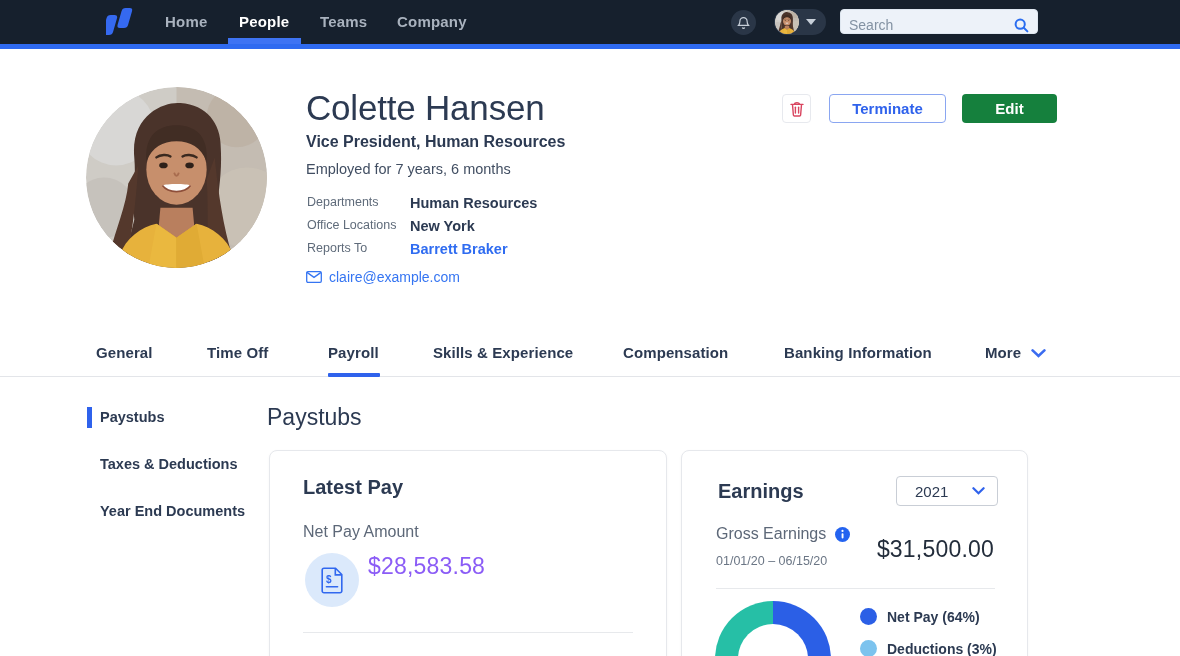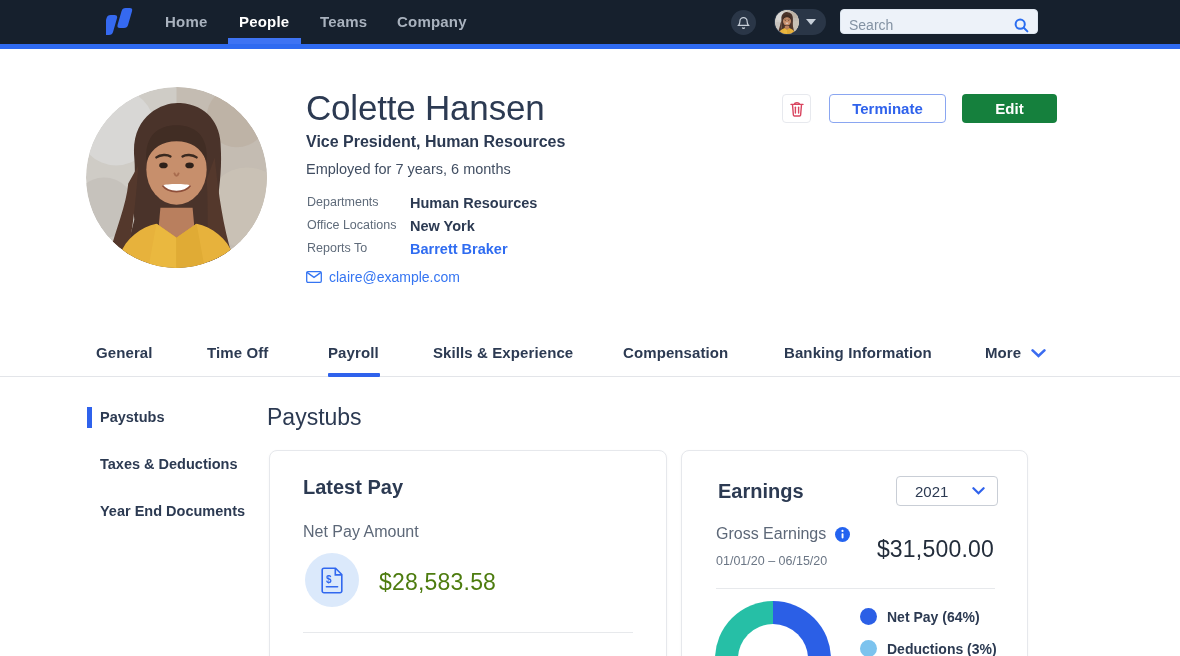--- a/index.html
+++ b/index.html
@@ -66,21 +66,21 @@
 
   .card { position:absolute; background:#fff; border:1px solid #e6e8ec; border-radius:8px;
           box-shadow:0 1px 3px rgba(30,42,60,.04); }
   .card-latest { left:269px; top:450px; width:398px; height:230px; }
   .card-earn { left:681px; top:450px; width:347px; height:230px; }
   .card-title { position:absolute; font-size:20px; font-weight:700; color:#2c3a52; }
 
   .lp-label { position:absolute; left:33px; top:72px; font-size:16px; color:#5d6878; }
   .lp-icon-circle { position:absolute; left:35px; top:102px; width:54px; height:54px; border-radius:50%;
                     background:#dbe9fb; display:flex; align-items:center; justify-content:center; }
-  .lp-amount { position:absolute; left:109px; top:102px; font-size:23px; font-weight:500; color:#4d7c0f; letter-spacing:.2px;margin-top:16px; }
+  .lp-amount { position:absolute; left:98px; top:102px; font-size:23px; font-weight:500; color:#8b5cf6; letter-spacing:.2px; }
   .lp-links { position:absolute; left:111px; top:133px; font-size:13px; display:flex; align-items:center; white-space:nowrap; }
   .lp-paystubs { color:#2f62ec; font-weight:700; font-size:14px; }
   .lp-sep { color:#9aa4b0; margin:0 8px; font-size:12px; }
   .lp-period { color:#55606e; font-size:12.5px; }
   .lp-divider { position:absolute; left:33px; top:181px; width:330px; height:1px; background:#e7e9ec; }
 
   .earn-dropdown { position:absolute; left:214px; top:25px; width:102px; height:30px; border:1px solid #c9ced6;
                    border-radius:4px; background:#fff; display:flex; align-items:center; cursor:pointer; }
   .earn-dropdown .yr { font-size:15px; color:#2c3a52; margin-left:18px; flex:1; }
   .earn-dropdown svg { margin-right:12px; }

